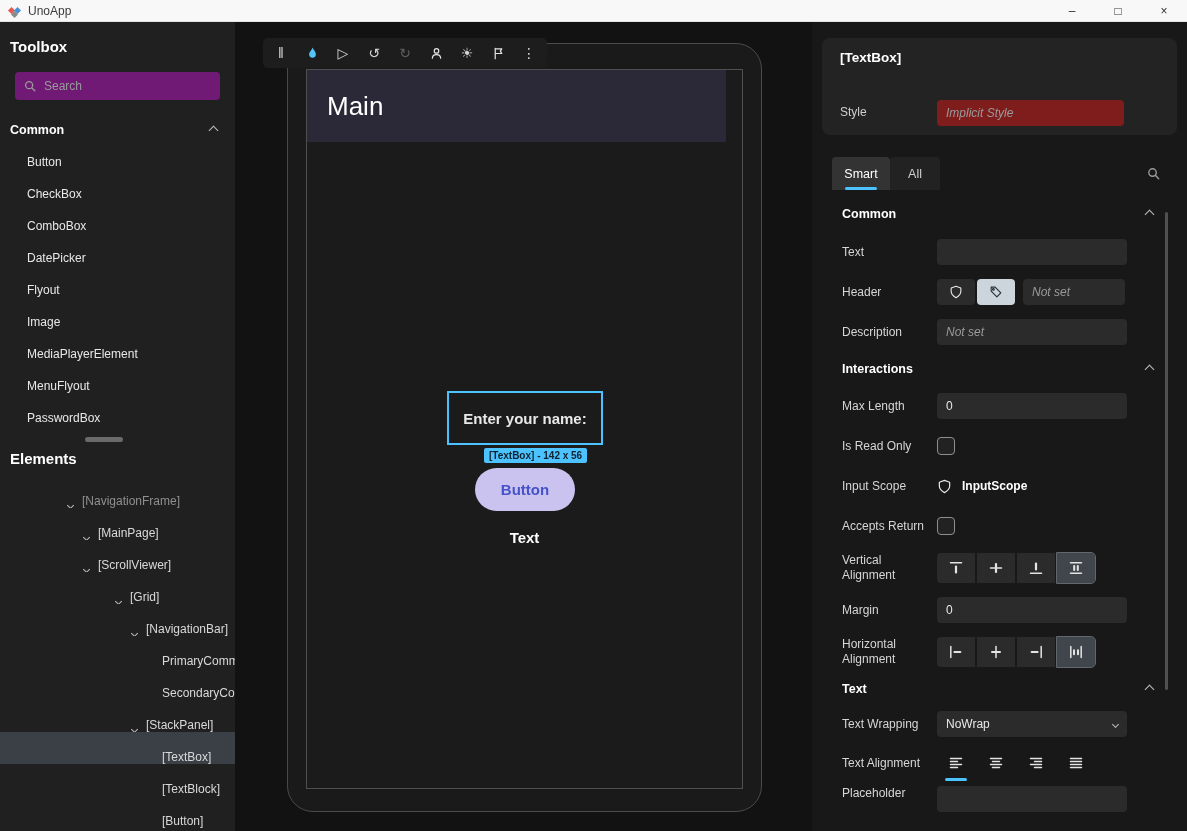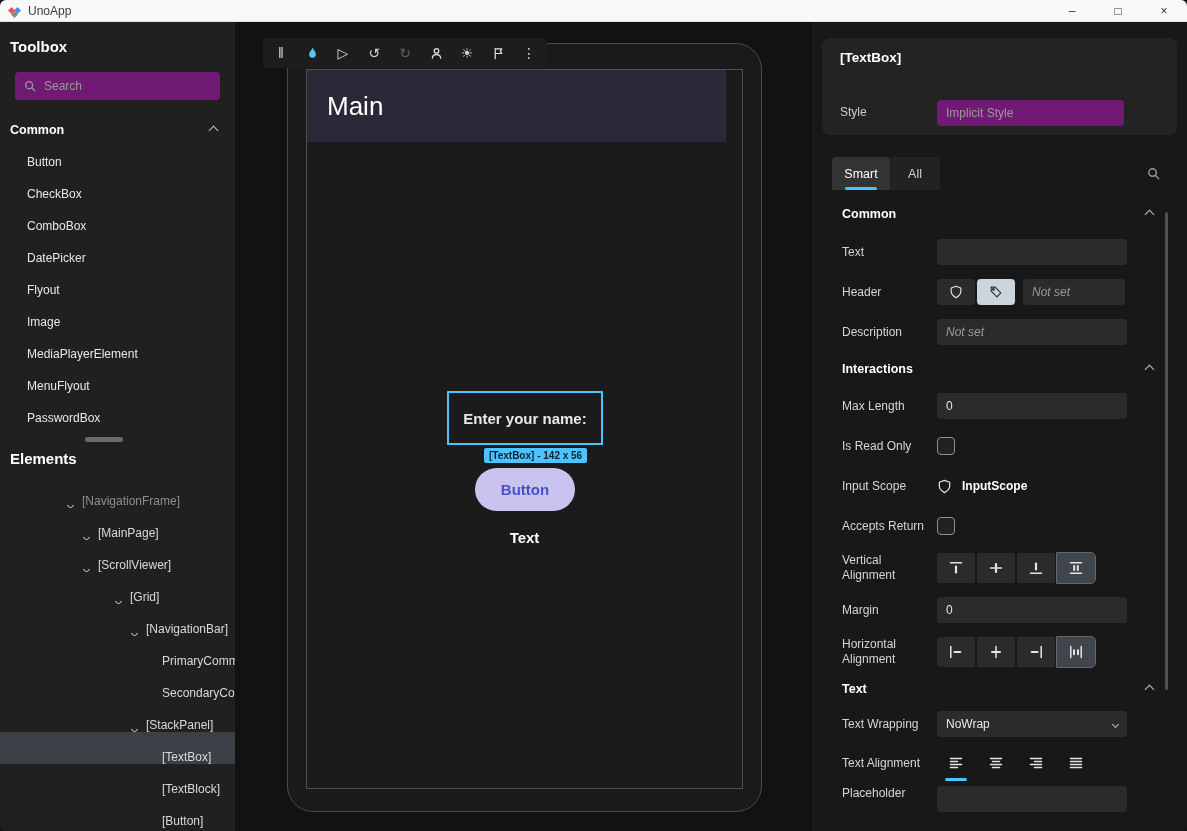--- a/index.html
+++ b/index.html
@@ -1,18 +1,18 @@
 <!DOCTYPE html>
 <html><head>
 <meta charset="utf-8">
 <style>
   * { margin:0; padding:0; box-sizing:border-box; }
   html,body { width:1187px; height:831px; overflow:hidden; }
   body { font-family:"Liberation Sans","DejaVu Sans",sans-serif; background:#141414; color:#e6e6e6; }
-  .app { position:relative; width:1187px; height:831px; overflow:hidden;border-radius:6px; }
+  .app { position:relative; width:1187px; height:831px; overflow:hidden; }
 
   
   .titlebar { position:absolute; top:0; left:0; right:0; height:22px; background:#f8f8f8;
               border-bottom:1px solid #e4e4e4; display:flex; align-items:center; color:#3c3c3c; }
   .logo { position:relative; width:14px; height:14px; margin:0 6px 0 8px; }
   .logo i { position:absolute; width:5px; height:5px; transform:rotate(45deg); display:block; }
   .logo i.r { left:1px; top:4px; background:#e9574f; }
   .logo i.b { left:7px; top:4px; background:#4a90d9; }
   .logo i.g { left:4px; top:8px; background:#8a8a8a; }
   .apptitle { font-size:12px; }
@@ -67,22 +67,22 @@
   .uno-button { position:absolute; left:168px; top:398px; width:100px; height:43px; border-radius:22px;
                 background:#cbc3ef; color:#4552c9; font-size:15px; font-weight:600;
                 display:flex; align-items:center; justify-content:center; }
   .uno-textblock { position:absolute; left:0; right:0; top:459px; text-align:center; font-size:15px; font-weight:bold; color:#fff; }
 
   
   .rightpanel { position:absolute; top:22px; left:812px; width:375px; bottom:0; background:#181818; overflow:hidden; }
   .propcard { position:absolute; left:10px; top:16px; width:355px; height:97px; background:#232323; border-radius:8px; }
   .propcard .ptitle { position:absolute; left:18px; top:12px; font-size:13.5px; font-weight:bold; color:#fff; }
   .propcard .plabel { position:absolute; left:18px; top:67px; font-size:12px; color:#cfcfcf; }
-  .propcard .pinput { position:absolute; left:115px; top:62px; width:187px; height:26px; background:#701a75;
-                      border-radius:4px; display:flex; align-items:center; padding:0 9px; font-size:12px; color:#9a9a9a; }
+  .propcard .pinput { position:absolute; left:115px; top:62px; width:187px; height:26px; background:#7f1d1d;
+                      border-radius:4px; display:flex; align-items:center; padding:0 9px; font-size:12px; color:#9a9a9a;font-style:italic; }
   .tabsrow { position:absolute; left:0; top:135px; width:375px; height:33px; display:flex; align-items:stretch; }
   .tab { position:relative; display:flex; align-items:center; justify-content:center; font-size:12.5px; cursor:default; }
   .tab.smart { margin-left:20px; width:58px; background:#333333; color:#fff; border-radius:4px 4px 0 0; }
   .tab.smart::after { content:""; position:absolute; left:13px; right:13px; bottom:0; height:3px; background:#4cc2ff; border-radius:2px; }
   .tab.all { width:50px; background:#222222; color:#cfcfcf; border-radius:4px 4px 0 0; }
   .tabsearch { margin-left:auto; margin-right:26px; align-self:center; }
 
   .props { position:absolute; left:0; top:174px; width:375px; bottom:-40px; display:flex; flex-direction:column; }
   .shead { display:flex; align-items:center; padding:0 34px 0 30px; font-size:12.5px; font-weight:bold; color:#fff; }
   .shead .chev { margin-left:auto; }

